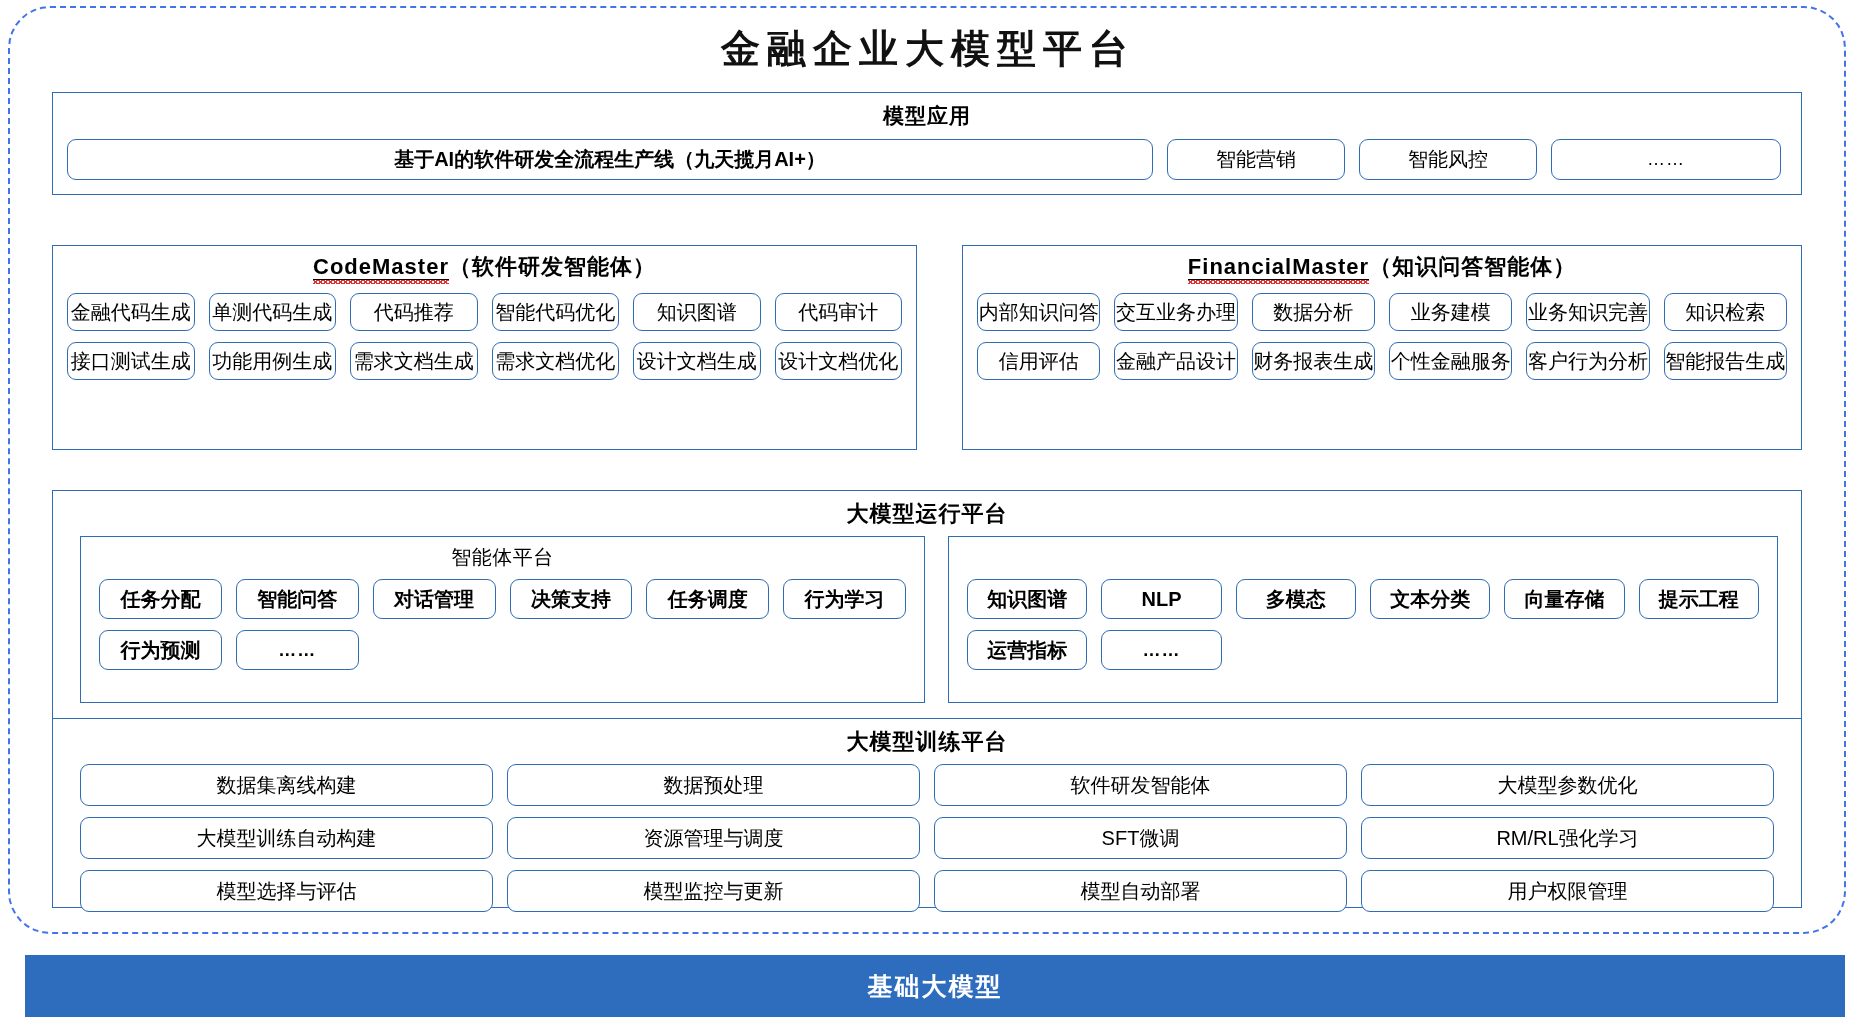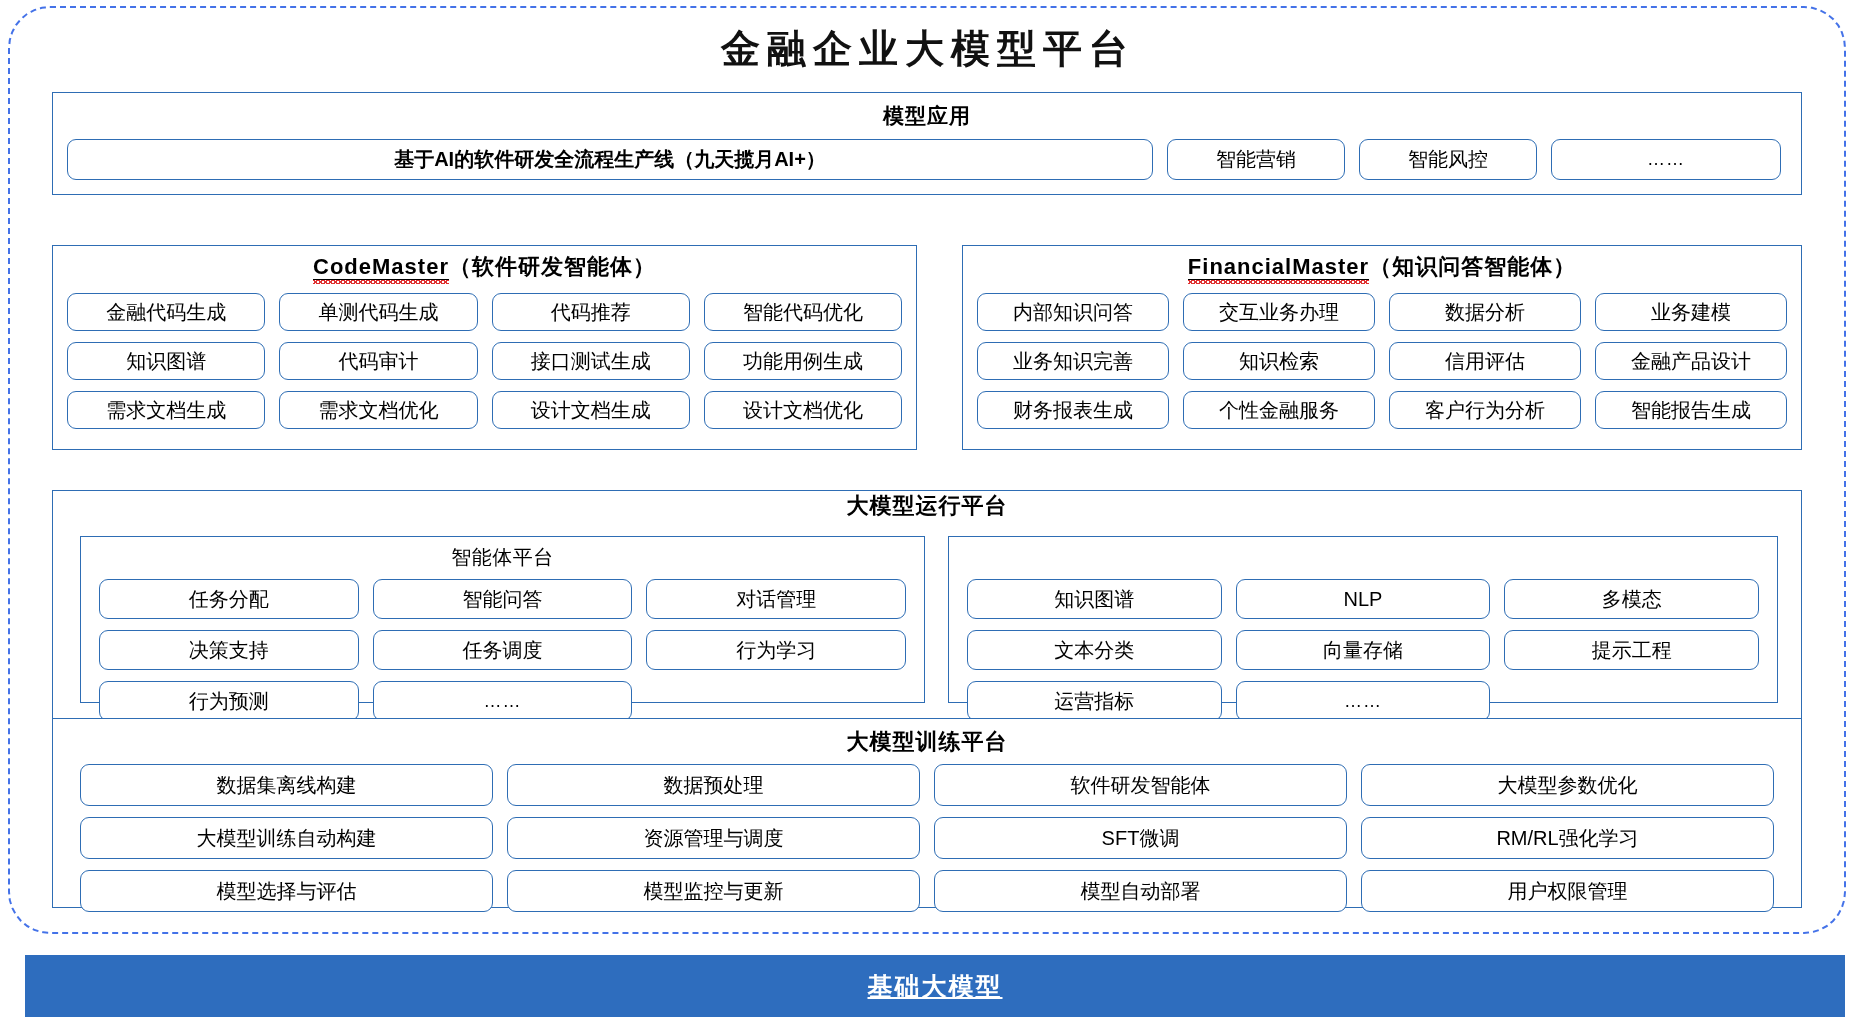--- a/index.html
+++ b/index.html
@@ -146,44 +146,45 @@
 
   
   #codemaster-panel { left: 52px; top: 245px; width: 865px; height: 205px; }
   #financialmaster-panel { left: 962px; top: 245px; width: 840px; height: 205px; }
   .agent-panel .panel-title { margin-top: 6px; font-size: 22px; }
   .agent-grid {
     position: absolute;
     left: 14px;
     top: 47px;
     right: 14px;
-    grid-template-columns: repeat(4, 1fr);
+    grid-template-columns: repeat(6, 1fr);
   }
   .agent-grid .pill { height: 38px; }
 
   
   #runtime-panel { left: 52px; top: 490px; width: 1750px; height: 230px; }
-  #runtime-panel > .panel-title { font-size: 22px; }
+  #runtime-panel > .panel-title { margin-top: 8px; font-size: 22px; }
   .sub-panel {
     position: absolute;
     box-sizing: border-box;
     border: 1.5px solid #2e6db4;
     top: 45px;
     height: 167px;
     background: #fff;
   }
   #agent-platform { left: 27px; width: 845px; }
   #aux-ability   { left: 895px; width: 830px; }
   .sub-panel .panel-title { margin-top: 7px; }
   .sub-grid {
     position: absolute;
     left: 18px;
     right: 18px;
     top: 42px;
-    grid-template-columns: repeat(3, 1fr);
+    grid-template-columns: repeat(6, 1fr);
+    font-weight: bold;
   }
   .sub-grid .pill { height: 40px; }
 
   
   #training-panel { left: 52px; top: 718px; width: 1750px; height: 190px; }
   #training-panel > .panel-title { margin-top: 8px; font-size: 22px; }
   #training-grid {
     position: absolute;
     left: 27px;
     right: 27px;
@@ -200,21 +201,20 @@
     width: 1820px;
     height: 62px;
     background: #2e6dbe;
     display: flex;
     align-items: center;
     justify-content: center;
     color: #ffffff;
     font-size: 25px;
     font-weight: 700;
     letter-spacing: 2px;
-    text-decoration: underline;
   }
 </style>
 </head>
 <body>
 
 <div id="root">
 
   <div class="dashed-frame"></div>
 
   <div class="main-title">金融企业大模型平台</div>

